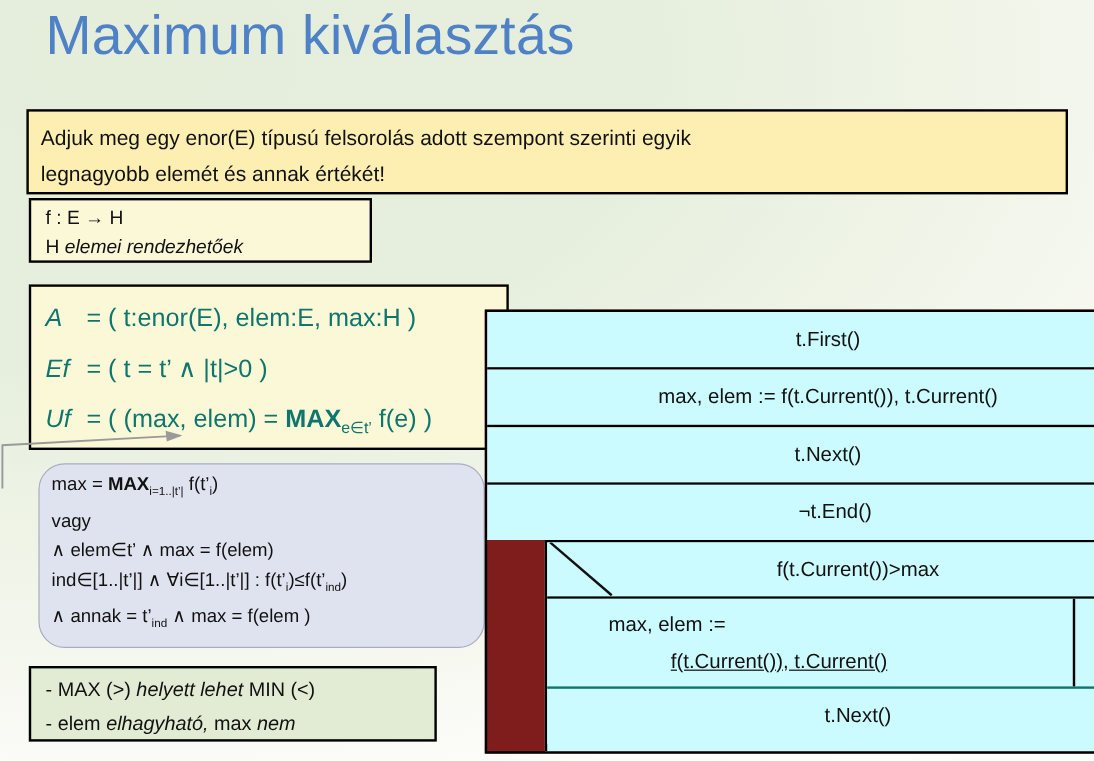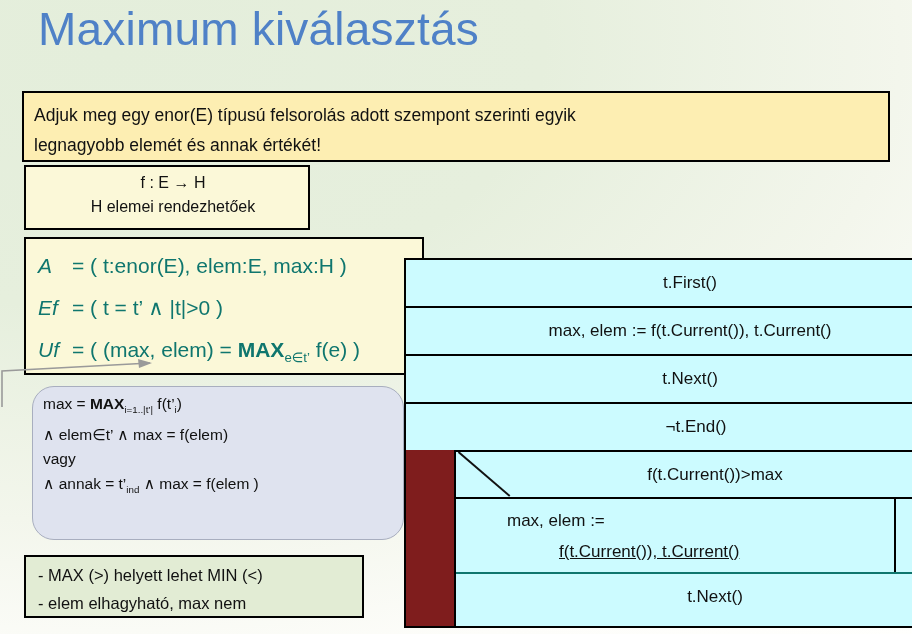--- a/index.html
+++ b/index.html
@@ -50,28 +50,27 @@
   }
   #task-box .line {
     font-size: 17.5px;
     color: #111;
     line-height: 30px;
     white-space: nowrap;
   }
 
   
   #func-box {
-    left: 24px; top: 165px; width: 286px; height: 65px;
+    left: 24px; top: 165px; width: 286px; height: 54px;
     padding: 4px 0 16px 12px;
-    text-align: center;
   }
   #func-box .line {
     font-size: 16px; color: #111; line-height: 24px; white-space: nowrap;
   }
-  .ital { }
+  .ital { font-style: italic; }
 
   
   #spec-box {
     left: 24px; top: 237px; width: 400px; height: 138px;
     padding: 6px 0 0 12px;
   }
   #spec-box .line {
     font-size: 21px; color: #0f766e; line-height: 42px; white-space: nowrap;
   }
   #spec-box .lbl { font-style: italic; display: inline-block; }
@@ -210,22 +209,23 @@
     </div>
   </div>
 
   <svg id="connector" viewBox="0 0 190 55">
     <path d="M 2 52 L 2 16 L 150 8" fill="none" stroke="#9a9a9a" stroke-width="1.6"></path>
     <path d="M 152 8 L 138 4 L 139 13 Z" fill="#9a9a9a"></path>
   </svg>
 
   <div class="box gray" id="callout-box">
     <div class="line"><span>max = </span><span class="bold">MAX</span><sub>i=1..|t’|</sub><span> f(t’</span><sub>i</sub><span>)</span></div>
+    <div class="line">vagy</div>
     <div class="line">∧ elem∈t’ ∧ max = f(elem)</div>
-    <div class="line">vagy</div>
+    <div class="line"><span>ind∈[1..|t’|] ∧ ∀i∈[1..|t’|] : f(t’</span><sub>i</sub><span>)≤f(t’</span><sub>ind</sub><span>)</span></div>
     <div class="line"><span>∧  annak = t’</span><sub>ind</sub><span> ∧  max = f(elem )</span></div>
   </div>
 
   <div class="box green" id="note-box">
     <div class="line"><span>- MAX (&gt;) </span><span class="ital">helyett lehet</span><span> MIN (&lt;)</span></div>
     <div class="line"><span>- elem </span><span class="ital">elhagyható,</span><span> max </span><span class="ital">nem</span></div>
   </div>
 
   <div id="flow">
     <div class="row" style="height:48px">t.First()</div>

